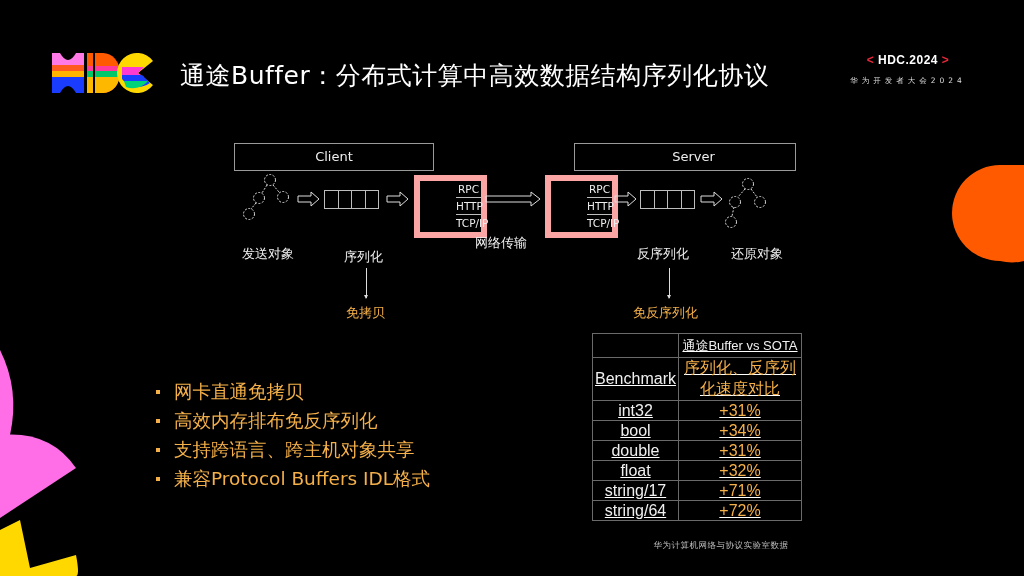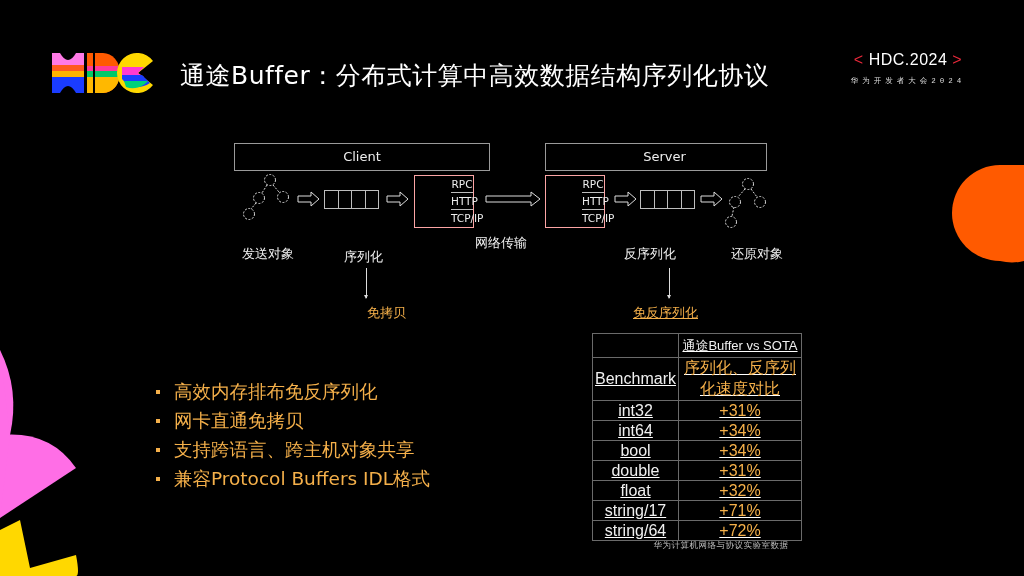--- a/index.html
+++ b/index.html
@@ -8,30 +8,30 @@
   .abs { position: absolute; }
 
   
   .logo { left: 52px; top: 53px; width: 102px; height: 40px; }
 
   
   .title { left: 180px; top: 58px; font-size: 25px; line-height: 36px; color: #fff; white-space: nowrap; letter-spacing: 0.5px; }
 
   
   .hdc { left: 838px; top: 48px; width: 140px; height: 44px; text-align: center; }
-  .hdc-main { font-family: "Liberation Sans", sans-serif; font-size: 16px; font-weight: normal; line-height: 24px; color: #fff; letter-spacing: 0.5px; }
+  .hdc-main { font-family: "Liberation Sans", sans-serif; font-size: 12px; font-weight: bold; line-height: 24px; color: #fff; letter-spacing: 0.5px; }
   .hdc-main .br { color: #e8283a; }
-  .hdc-sub { font-size: 7.5px; letter-spacing: 4px; color: #ddd; margin-top: 4px; line-height: 10px; font-family: Liberation Mono, monospace; }
+  .hdc-sub { font-size: 7.5px; letter-spacing: 4px; color: #ddd; margin-top: 4px; line-height: 10px; }
 
   
   .deco { position: absolute; }
 
   
   .panel-header { border: 1px solid #9a9a9a; height: 28px; text-align: center; font-size: 13px; line-height: 26px; color: #eee; }
-  .proto { width: 60px; border: 1px solid #fca5a5; padding-left: 36px; }
+  .proto { width: 73px; border: 6px solid #fca5a5; padding-left: 36px; }
   .proto div { height: 17px; font-size: 10.5px; line-height: 16px; text-align: center; color: #eee; border-bottom: 1px solid #bdbdbd; }
   .proto div:last-child { border-bottom: none; }
   .buffer { width: 55px; height: 19px; border: 1px solid #bdbdbd; display: flex; }
   .buffer span { flex: 1; border-right: 1px solid #bdbdbd; }
   .buffer span:last-child { border-right: none; }
 
   .stage-label { font-size: 13px; color: #f0f0f0; white-space: nowrap; line-height: 18px; }
   .orange { color: #f5b04a; }
   .vline { width: 1px; background: #ddd; }
   .vline::after { content: ""; position: absolute; left: -2px; bottom: -1px; border-left: 2.5px solid transparent; border-right: 2.5px solid transparent; border-top: 4px solid #ddd; }
@@ -96,22 +96,22 @@
   <path d="M50,2 A48,48 0 0 1 50,98 A48,48 0 0 0 74,2 Z" fill="#ff5a00"></path>
   <rect x="50" y="2" width="24" height="96" fill="#ff5a00"></rect>
 </svg>
 <svg class="deco" style="left:0;top:340px;width:80px;height:236px" viewBox="0 0 80 236">
   <path d="M0,10 Q20,50 10,95 L0,95 Z" fill="#ff6ee6"></path>
   <path d="M0,95 Q50,90 76,128 L0,178 Z" fill="#ff6ee6"></path>
   <path d="M0,10 L0,178 L10,95 Z" fill="#ff6ee6"></path>
   <path d="M0,190 L20,180 L30,228 L76,215 Q80,236 76,236 L0,236 Z" fill="#ffd800"></path>
 </svg>
 
-<div class="abs panel-header" style="left:234px;top:143px;width:256px;">Client</div>
-<div class="abs panel-header" style="left:545px;top:143px;width:222px;padding-left:17px;">Server</div>
+<div class="abs panel-header" style="left:234px;top:143px;width:200px;">Client</div>
+<div class="abs panel-header" style="left:574px;top:143px;width:222px;padding-left:17px;">Server</div>
 
 <svg class="abs" style="left:238px;top:171px;width:54px;height:52px" viewBox="0 0 54 52">
   <g fill="none" stroke="#ddd" stroke-width="1" stroke-dasharray="2,1.5">
     <circle cx="32" cy="9" r="5.5"></circle>
     <circle cx="21" cy="27" r="5.5"></circle>
     <circle cx="45" cy="26" r="5.5"></circle>
     <circle cx="11" cy="43" r="5.5"></circle>
     <line x1="29" y1="14" x2="24" y2="22"></line>
     <line x1="35" y1="14" x2="41" y2="21"></line>
     <line x1="18" y1="32" x2="13" y2="38"></line>
@@ -168,55 +168,51 @@
     <circle cx="9" cy="44" r="5.5"></circle>
     <line x1="23" y1="11" x2="16" y2="19"></line>
     <line x1="29" y1="11" x2="35" y2="19"></line>
     <line x1="12" y1="29" x2="10" y2="38"></line>
   </g>
 </svg>
 
 <div class="abs stage-label" style="left:242px;top:245px;">发送对象</div>
 <div class="abs stage-label" style="left:344px;top:248px;">序列化</div>
 <div class="abs stage-label" style="left:475px;top:234px;">网络传输</div>
-<div class="abs stage-label" style="left:624px;top:245px;">反序列化</div>
+<div class="abs stage-label" style="left:637px;top:245px;">反序列化</div>
 <div class="abs stage-label" style="left:731px;top:245px;">还原对象</div>
 
 <div class="abs vline" style="left:366px;top:268px;height:30px;"></div>
 <div class="abs vline" style="left:669px;top:268px;height:30px;"></div>
 
-<div class="abs stage-label orange" style="left:346px;top:304px;margin-left:21px;">免拷贝</div>
-<div class="abs stage-label orange" style="left:633px;top:304px;text-decoration:underline;">免反序列化</div>
+<div class="abs stage-label orange" style="left:346px;top:304px;">免拷贝</div>
+<div class="abs stage-label orange" style="left:633px;top:304px;">免反序列化</div>
 
 <ul class="abs bullets">
+  <li>网卡直通免拷贝</li>
   <li>高效内存排布免反序列化</li>
-  <li>网卡直通免拷贝</li>
   <li>支持跨语言、跨主机对象共享</li>
   <li>兼容Protocol Buffers IDL格式</li>
 </ul>
 
 <table class="abs bench">
   <tbody>
       <tr class="h1">
     <td class="c1"></td>
     <td>通途Buffer vs SOTA</td>
   </tr>
   <tr class="h2">
     <td class="c1">Benchmark</td>
     <td class="v">序列化、反序列化速度对比</td>
   </tr>
   <tr>
         <td class="c1">int32</td>
         <td class="v">+31%</td>
       </tr>
   <tr>
-        <td class="c1">int64</td>
-        <td class="v">+34%</td>
-      </tr>
-  <tr>
         <td class="c1">bool</td>
         <td class="v">+34%</td>
       </tr>
   <tr>
         <td class="c1">double</td>
         <td class="v">+31%</td>
       </tr>
   <tr>
         <td class="c1">float</td>
         <td class="v">+32%</td>

